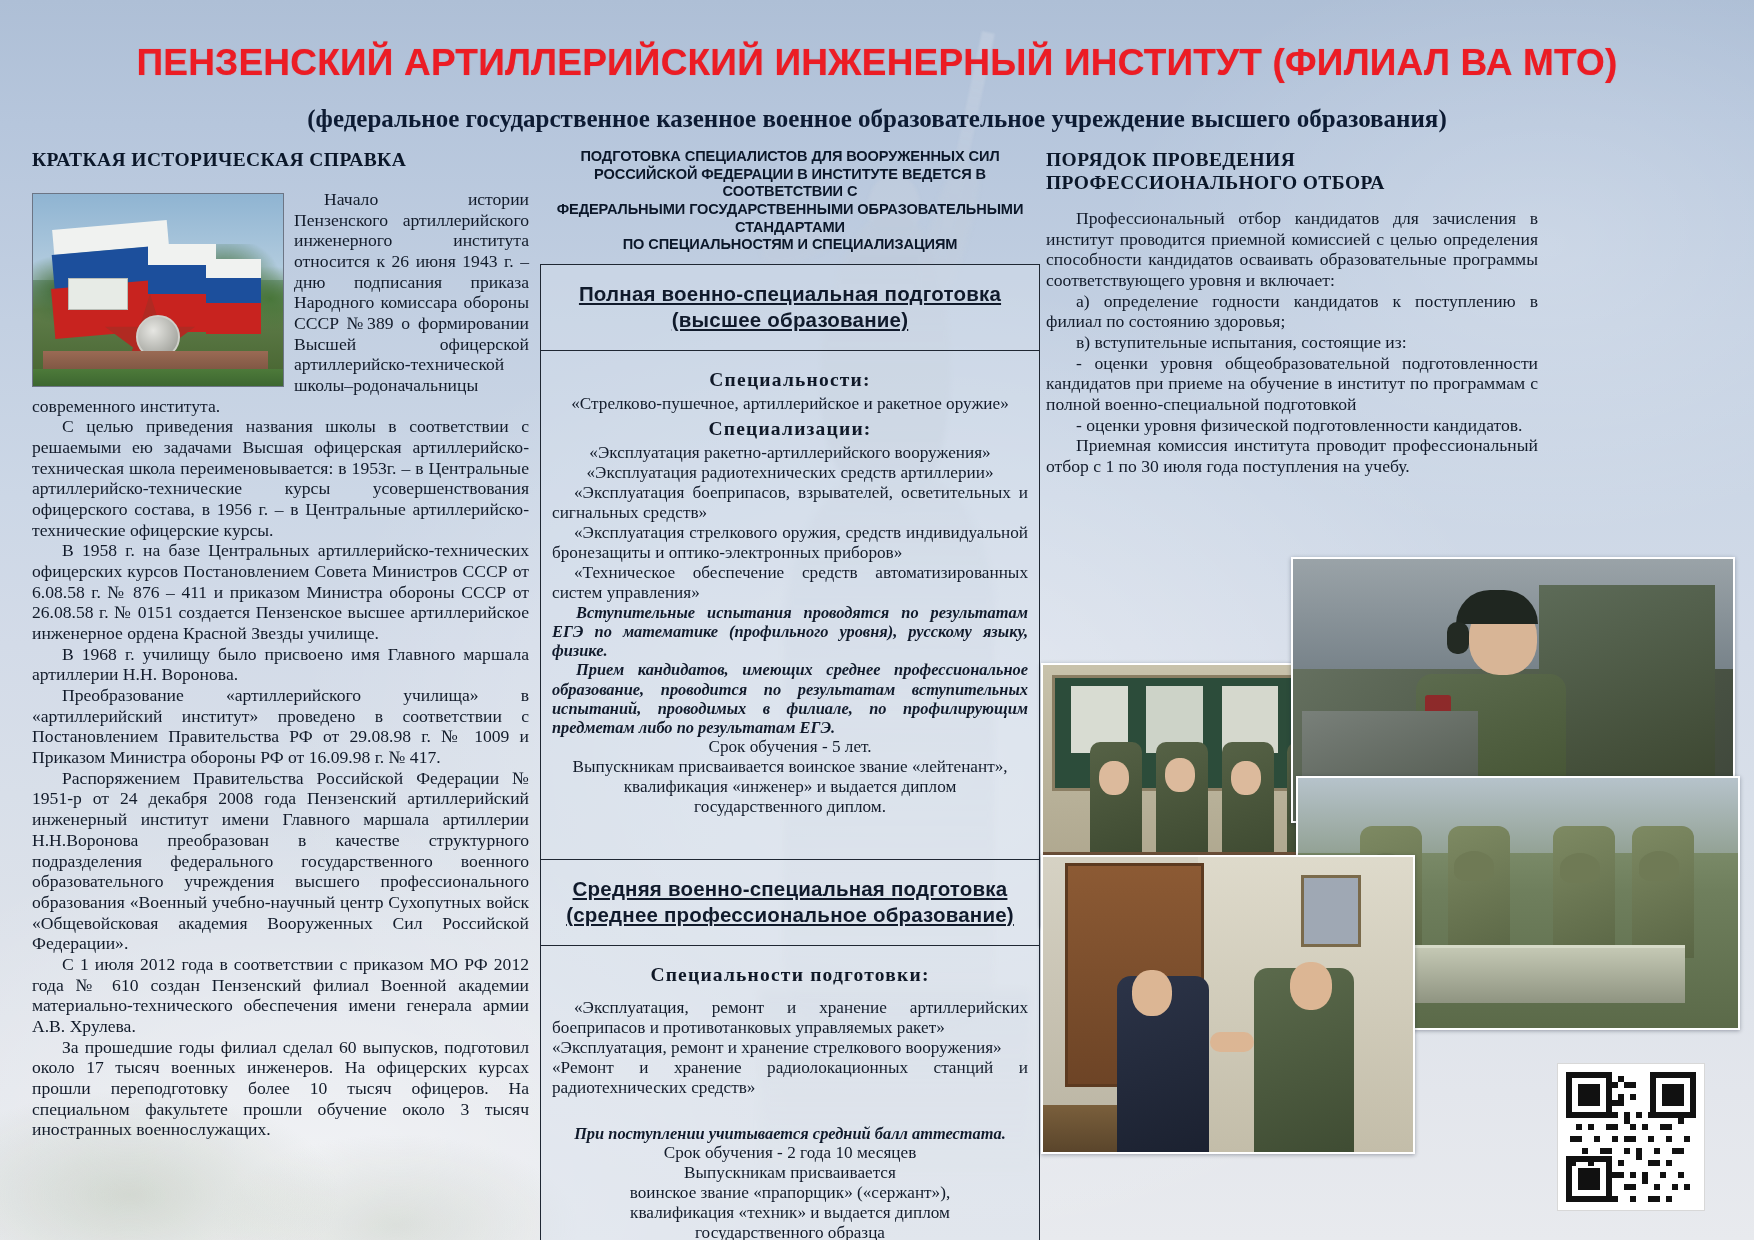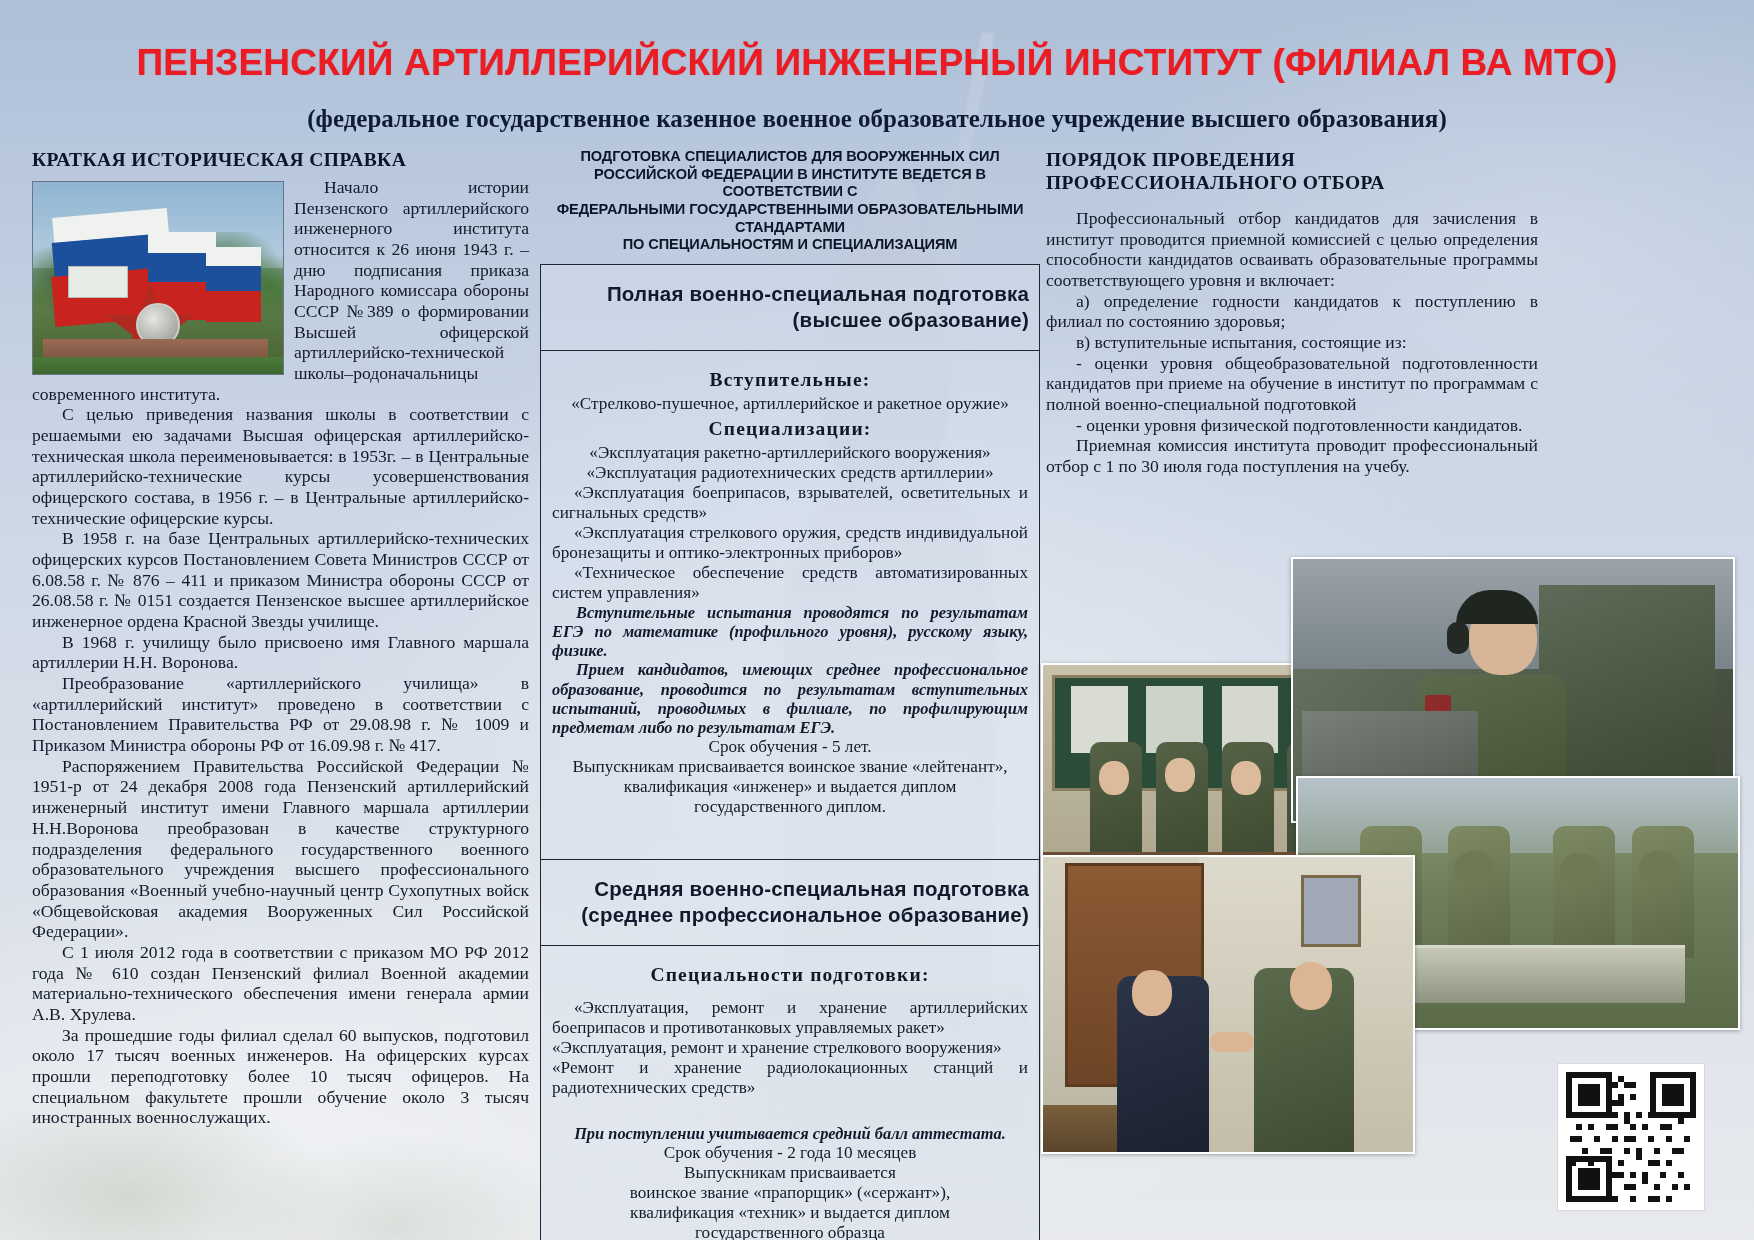--- a/index.html
+++ b/index.html
@@ -245,27 +245,28 @@
   }
   .mid-table {
     margin-top: 10px;
     border: 1.6px solid #1f2733;
     background: rgba(214,224,237,0.42);
   }
   .mid-row { border-bottom: 1.6px solid #1f2733; }
   .mid-row:last-child { border-bottom: none; }
   .mid-row.title-cell {
     padding: 16px 10px 18px;
-    text-align: right;
+    text-align: center;
     font-family: "Liberation Sans", "DejaVu Sans", sans-serif;
     font-weight: bold;
     font-size: 20.5px;
     line-height: 1.25;
     color: #101a2b;
     letter-spacing: 0.2px;
+    text-decoration: underline;
   }
   .mid-row.body-cell {
     padding: 14px 11px 16px;
     color: #121b2a;
   }
   .mid-sub-title {
     text-align: center;
     font-weight: bold;
     font-size: 19.5px;
     letter-spacing: 1.2px;
@@ -410,21 +411,21 @@
   <div class="bg-foliage"></div>
 
   <div class="header">
     <div class="title-main">ПЕНЗЕНСКИЙ АРТИЛЛЕРИЙСКИЙ ИНЖЕНЕРНЫЙ ИНСТИТУТ (ФИЛИАЛ ВА МТО)</div>
     <div class="title-sub">(федеральное государственное казенное военное образовательное учреждение высшего образования)</div>
   </div>
 
   <div class="col col-left">
     <div class="col-heading">КРАТКАЯ ИСТОРИЧЕСКАЯ СПРАВКА</div>
 
-    <div style="margin-top:6px;">
+    <div style="margin-top:18px;">
       <div class="photo-monument">
         <div class="sky"></div>
         <div class="trees"></div>
         <div class="flagwhite f1"></div>
           <div class="flagblue f1b"></div>
           <div class="flagred f1r"></div>
         <div class="flagwhite f2"></div>
           <div class="flagblue f2b"></div>
           <div class="flagred f2r"></div>
         <div class="flagwhite f3"></div>
@@ -457,21 +458,21 @@
     </div>
 
     <div class="mid-table">
 
       <div class="mid-row title-cell">
         <div>Полная военно-специальная подготовка</div>
         <div>(высшее образование)</div>
       </div>
 
       <div class="mid-row body-cell">
-        <div class="mid-sub-title">Вступительные:</div>
+        <div class="mid-sub-title">Специальности:</div>
         <p class="mid-line">«Стрелково-пушечное, артиллерийское и ракетное оружие»</p>
 
         <div class="mid-sub-title">Специализации:</div>
         <p class="mid-line">«Эксплуатация ракетно-артиллерийского вооружения»</p>
         <p class="mid-line">«Эксплуатация радиотехнических средств артиллерии»</p>
         <p class="mid-line just">«Эксплуатация боеприпасов, взрывателей, осветительных и сигнальных средств»</p>
         <p class="mid-line just">«Эксплуатация стрелкового оружия, средств индивидуальной бронезащиты и оптико-электронных приборов»</p>
         <p class="mid-line just">«Техническое обеспечение средств автоматизированных систем управления»</p>
 
         <p class="mid-ital just">Вступительные испытания проводятся по результатам ЕГЭ по математике (профильного уровня), русскому языку, физике.</p>

